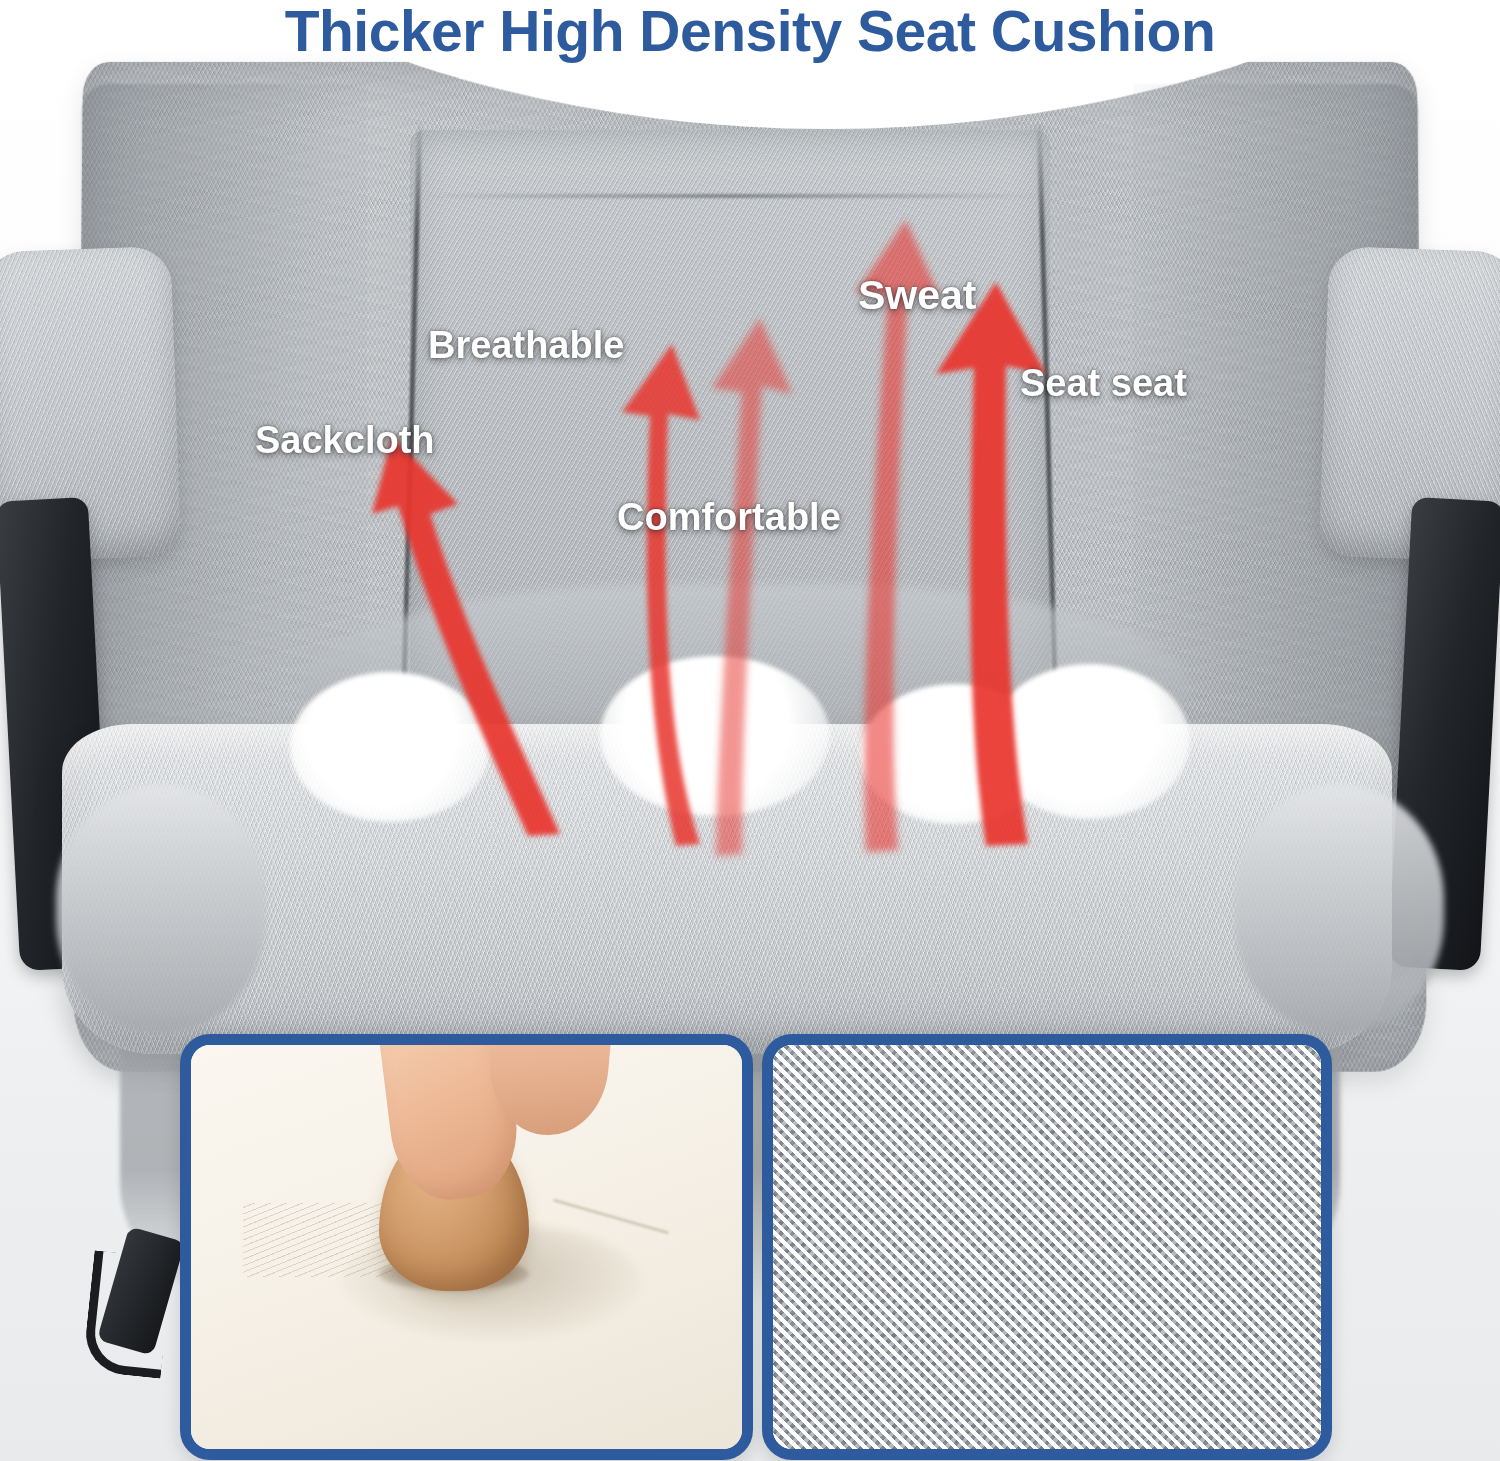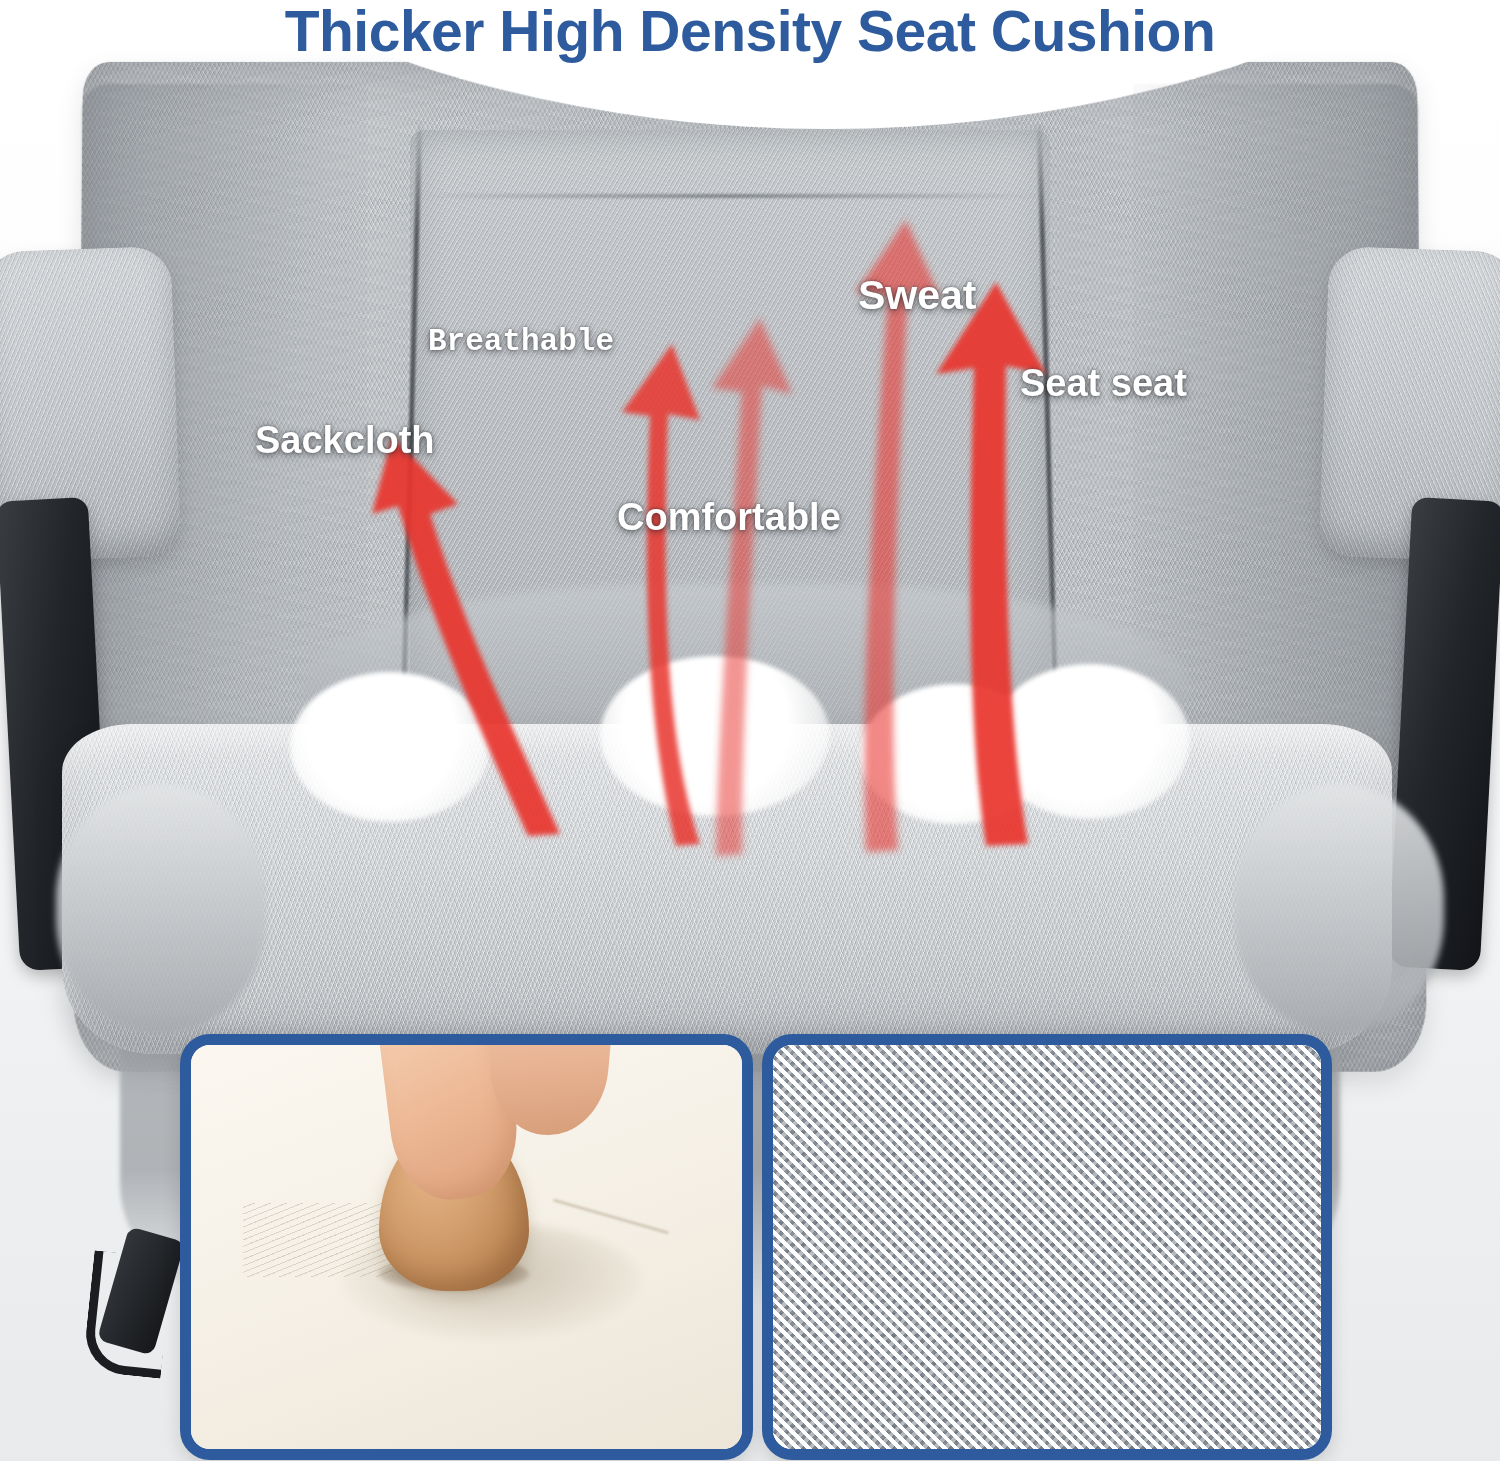--- a/index.html
+++ b/index.html
@@ -273,21 +273,21 @@
         <path d="M898 806 C 890 690, 892 540, 908 246 L 940 254 L 906 176 L 856 248 L 888 252 C 866 546, 862 694, 866 808 Z" fill="#E8352E" opacity="0.58"></path>
       </g>
       <g filter="url(#soft)">
 
         <path d="M1028 800 C 1008 680, 1004 520, 1006 322 L 1046 330 L 996 238 L 936 330 L 974 324 C 968 524, 968 684, 986 802 Z" fill="#E8352E" opacity="0.92"></path>
       </g>
     </svg>
 
     <div id="labels">
         <div class="flabel" style="left: 255px; top: 375px; font-size: 38px;">Sackcloth</div>
-        <div class="flabel" style="left: 428px; top: 280px; font-size: 31px; font-family: Liberation Mono, monospace;">Breathable</div>
+        <div class="flabel" style="left: 428px; top: 280px; font-size: 38px;">Breathable</div>
         <div class="flabel" style="left: 858px; top: 228px; font-size: 41px;">Sweat</div>
         <div class="flabel" style="left: 1020px; top: 318px; font-size: 38px;">Seat seat</div>
         <div class="flabel" style="left: 617px; top: 452px; font-size: 38px;">Comfortable</div>
       </div>
   </div>
 
   <div class="inset" id="inset-egg">
     <div class="egg-bg"></div>
     <div class="foam-fibers"></div>
     <div class="egg-dimple"></div>

